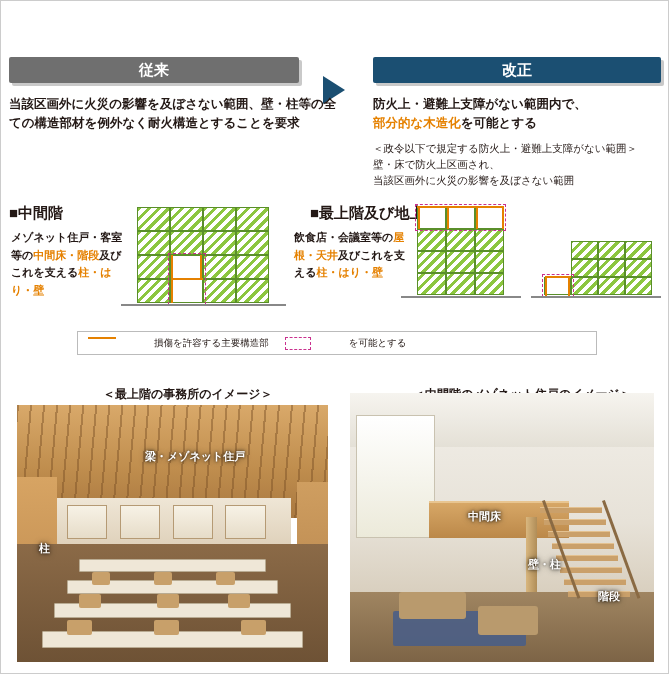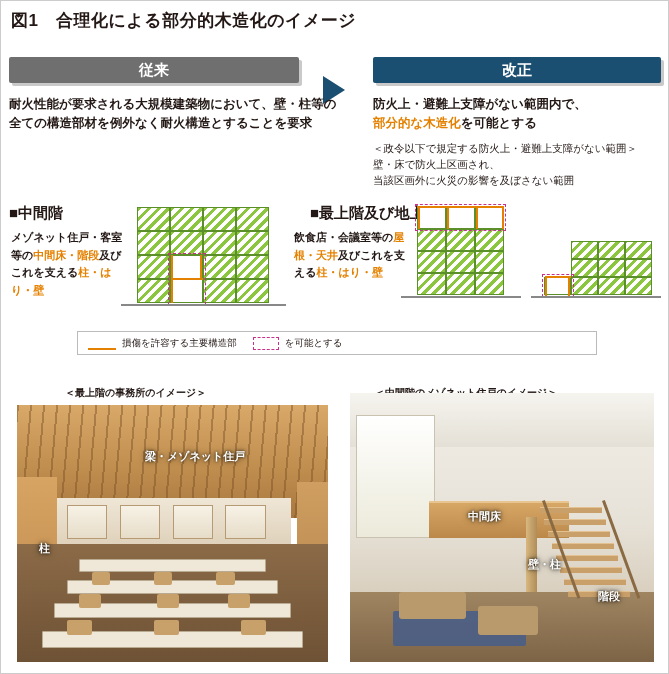--- a/index.html
+++ b/index.html
@@ -173,24 +173,25 @@
     width: 520px;
     height: 24px;
     border: 1px solid #bbbbbb;
     box-sizing: border-box;
     display: flex;
     align-items: center;
     background: #ffffff;
   }
   .legend-item {
     display: flex;
-    align-items: flex-end;
+    align-items: flex-start;
     font-size: 9.5px;
     color: #231815;
     white-space: nowrap;
+    gap: 32px;
   }
   .legend-item .swatch-line {
     width: 28px;
     height: 0;
     border-top: 2px solid #e58100;
     margin: 0 6px 0 10px;
   }
   .legend-item .swatch-hatch {
     width: 28px;
     height: 13px;
@@ -210,24 +211,25 @@
     width: 26px;
     height: 13px;
     margin: 0 6px 0 16px;
     border: 1.5px dashed #c9308e;
     box-sizing: border-box;
   }
 
   
   .photo-cap {
     position: absolute;
-    font-size: 10px;
+    font-size: 12px;
     font-weight: bold;
     color: #231815;
     white-space: nowrap;
+    margin-left: 38px;
   }
   .photo-cap.left { left: 64px; top: 385px; }
   .photo-cap.right { left: 374px; top: 385px; }
 
   
   .photo {
     position: absolute;
     overflow: hidden;
     box-sizing: border-box;
   }
@@ -352,27 +354,26 @@
   .pr-col {
     position: absolute; top: 46%; width: 3.5%; height: 42%;
     background: linear-gradient(90deg, #d9b77f, #b08d58);
   }
 </style>
 </head>
 <body>
 
 <div class="page">
 
-  <div class="fig-title">図1　合理化による部分的木造化のイメージ</div>
 
   <div class="banner old">従来</div>
   <div class="arrow-right"></div>
   <div class="banner new">改正</div>
 
-  <div class="old-text">耐火性能が要求される大規模建築物において、壁・柱等の全ての構造部材を例外なく耐火構造とすることを要求</div>
+  <div class="old-text">当該区画外に火災の影響を及ぼさない範囲、壁・柱等の全ての構造部材を例外なく耐火構造とすることを要求</div>
 
   <div class="new-text">
     <span>防火上・避難上支障がない範囲内で、</span><br>
     <span class="hl">部分的な木造化</span><span>を可能とする</span>
   </div>
   <div class="new-sub" style="white-space:pre-line;">＜政令以下で規定する防火上・避難上支障がない範囲＞
 壁・床で防火上区画され、
 当該区画外に火災の影響を及ぼさない範囲</div>
 
   <div class="sec-h left">■中間階</div>

